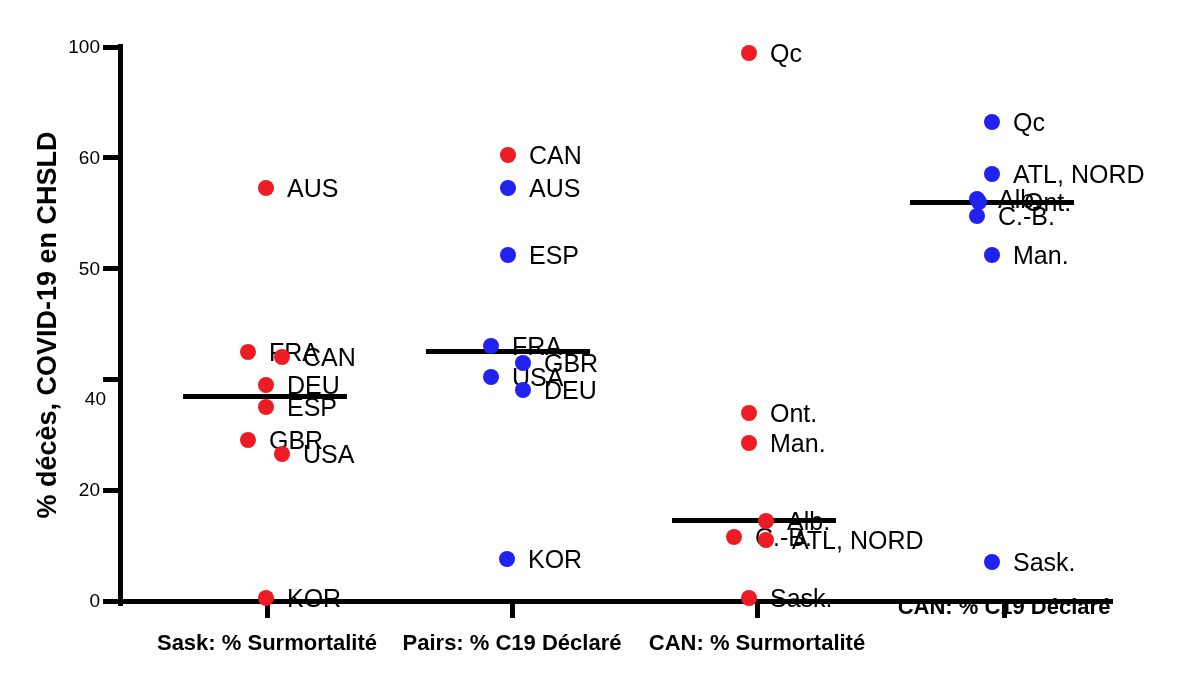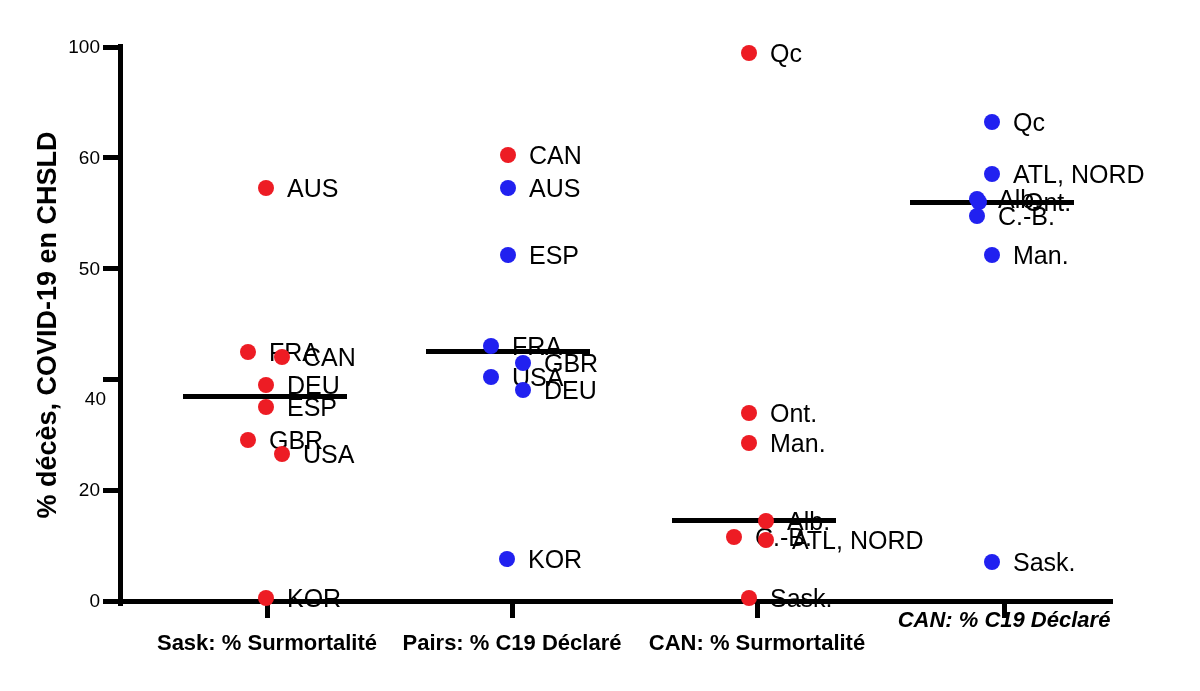--- a/index.html
+++ b/index.html
@@ -48,21 +48,21 @@
       <div class="y-tick-label" style="left: 34px; top: 143.8px;">60</div>
       <div class="y-tick" style="left: 103px; top: 44.5px; width: 15px; height: 5px;"></div>
       <div class="y-tick-label" style="left: 34px; top: 33px;">100</div>
       <div class="x-tick" style="left: 264.5px; top: 604px; width: 5px; height: 14px;"></div>
       <div class="x-category-label" style="left: 267px; top: 630px;">Sask: % Surmortalité</div>
       <div class="x-tick" style="left: 509.5px; top: 604px; width: 5px; height: 14px;"></div>
       <div class="x-category-label" style="left: 512px; top: 630px;">Pairs: % C19 Déclaré</div>
       <div class="x-tick" style="left: 754.5px; top: 604px; width: 5px; height: 14px;"></div>
       <div class="x-category-label" style="left: 757px; top: 630px; text-align: right;">CAN: % Surmortalité</div>
       <div class="x-tick" style="left: 1001.5px; top: 604px; width: 5px; height: 14px;"></div>
-      <div class="x-category-label" style="left: 1004px; top: 607px; font-style: italic;">CAN: % C19 Déclaré</div>
+      <div class="x-category-label" style="left: 1004px; top: 594px;">CAN: % C19 Déclaré</div>
       <div class="data-point-label" style="left: 287px; top: 174.27px;">AUS</div>
       <div class="data-point-label" style="left: 269px; top: 337.7px;">FRA</div>
       <div class="data-point-label" style="left: 303px; top: 343.24px;">CAN</div>
       <div class="data-point-label" style="left: 287px; top: 370.94px;">DEU</div>
       <div class="data-point-label" style="left: 287px; top: 393.1px;">ESP</div>
       <div class="data-point-label" style="left: 269px; top: 426.34px;">GBR</div>
       <div class="data-point-label" style="left: 303px; top: 440.19px;">USA</div>
       <div class="data-point-label" style="left: 287px; top: 584.23px;">KOR</div>
       <div class="median-line" style="left: 183px; top: 393.52px; width: 164px; background: rgb(0, 0, 0);"></div>
       <div class="data-point" style="left: 258px; top: 180.27px; background: rgb(237, 28, 36);"></div>

